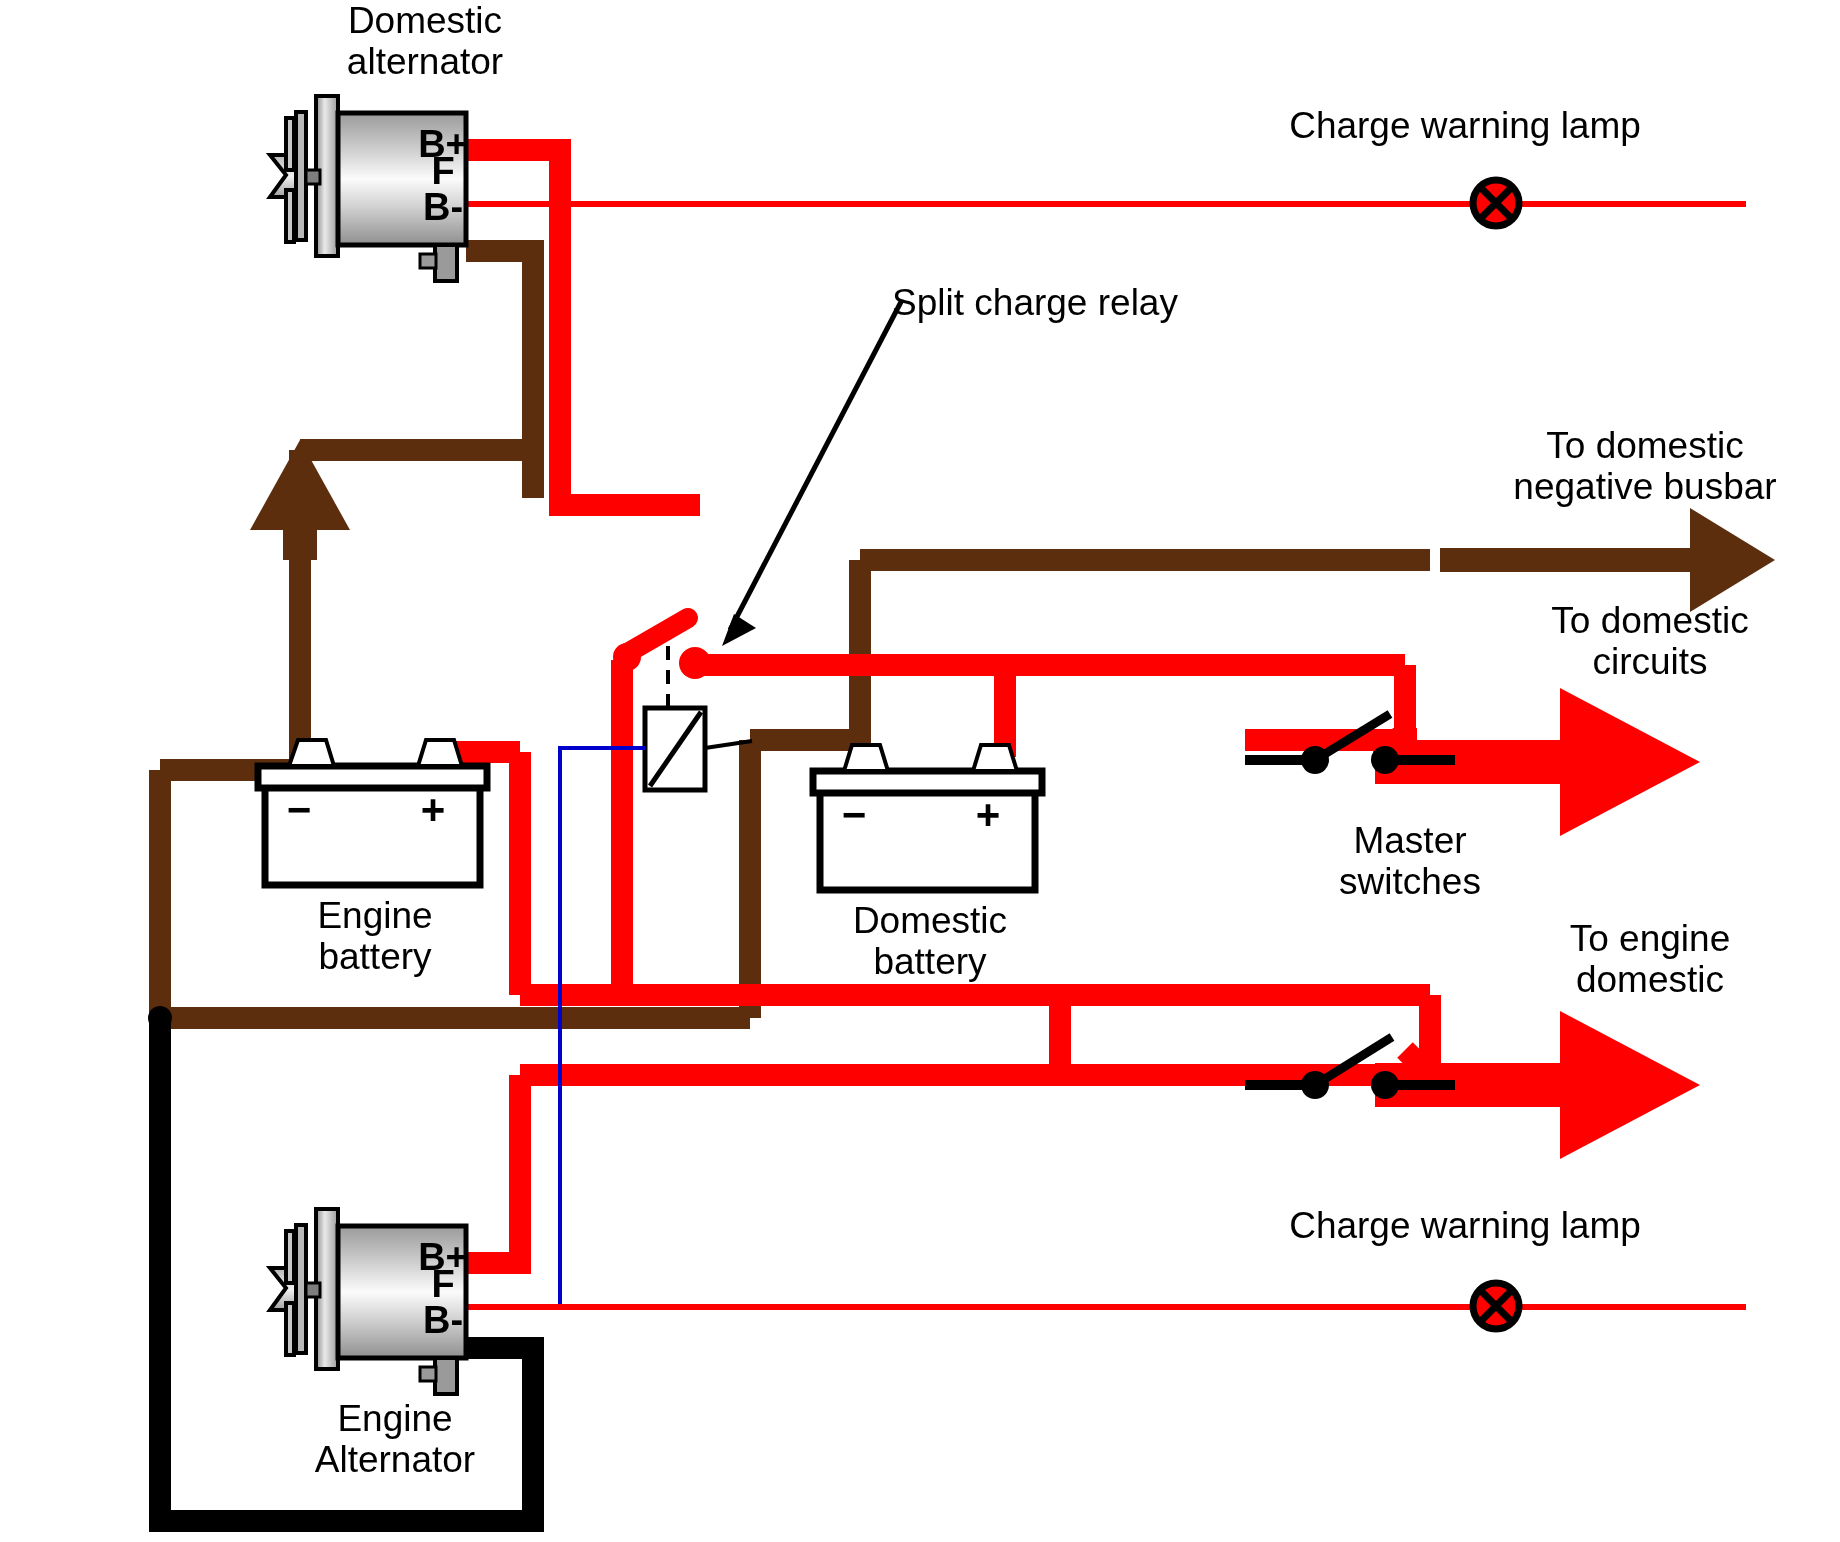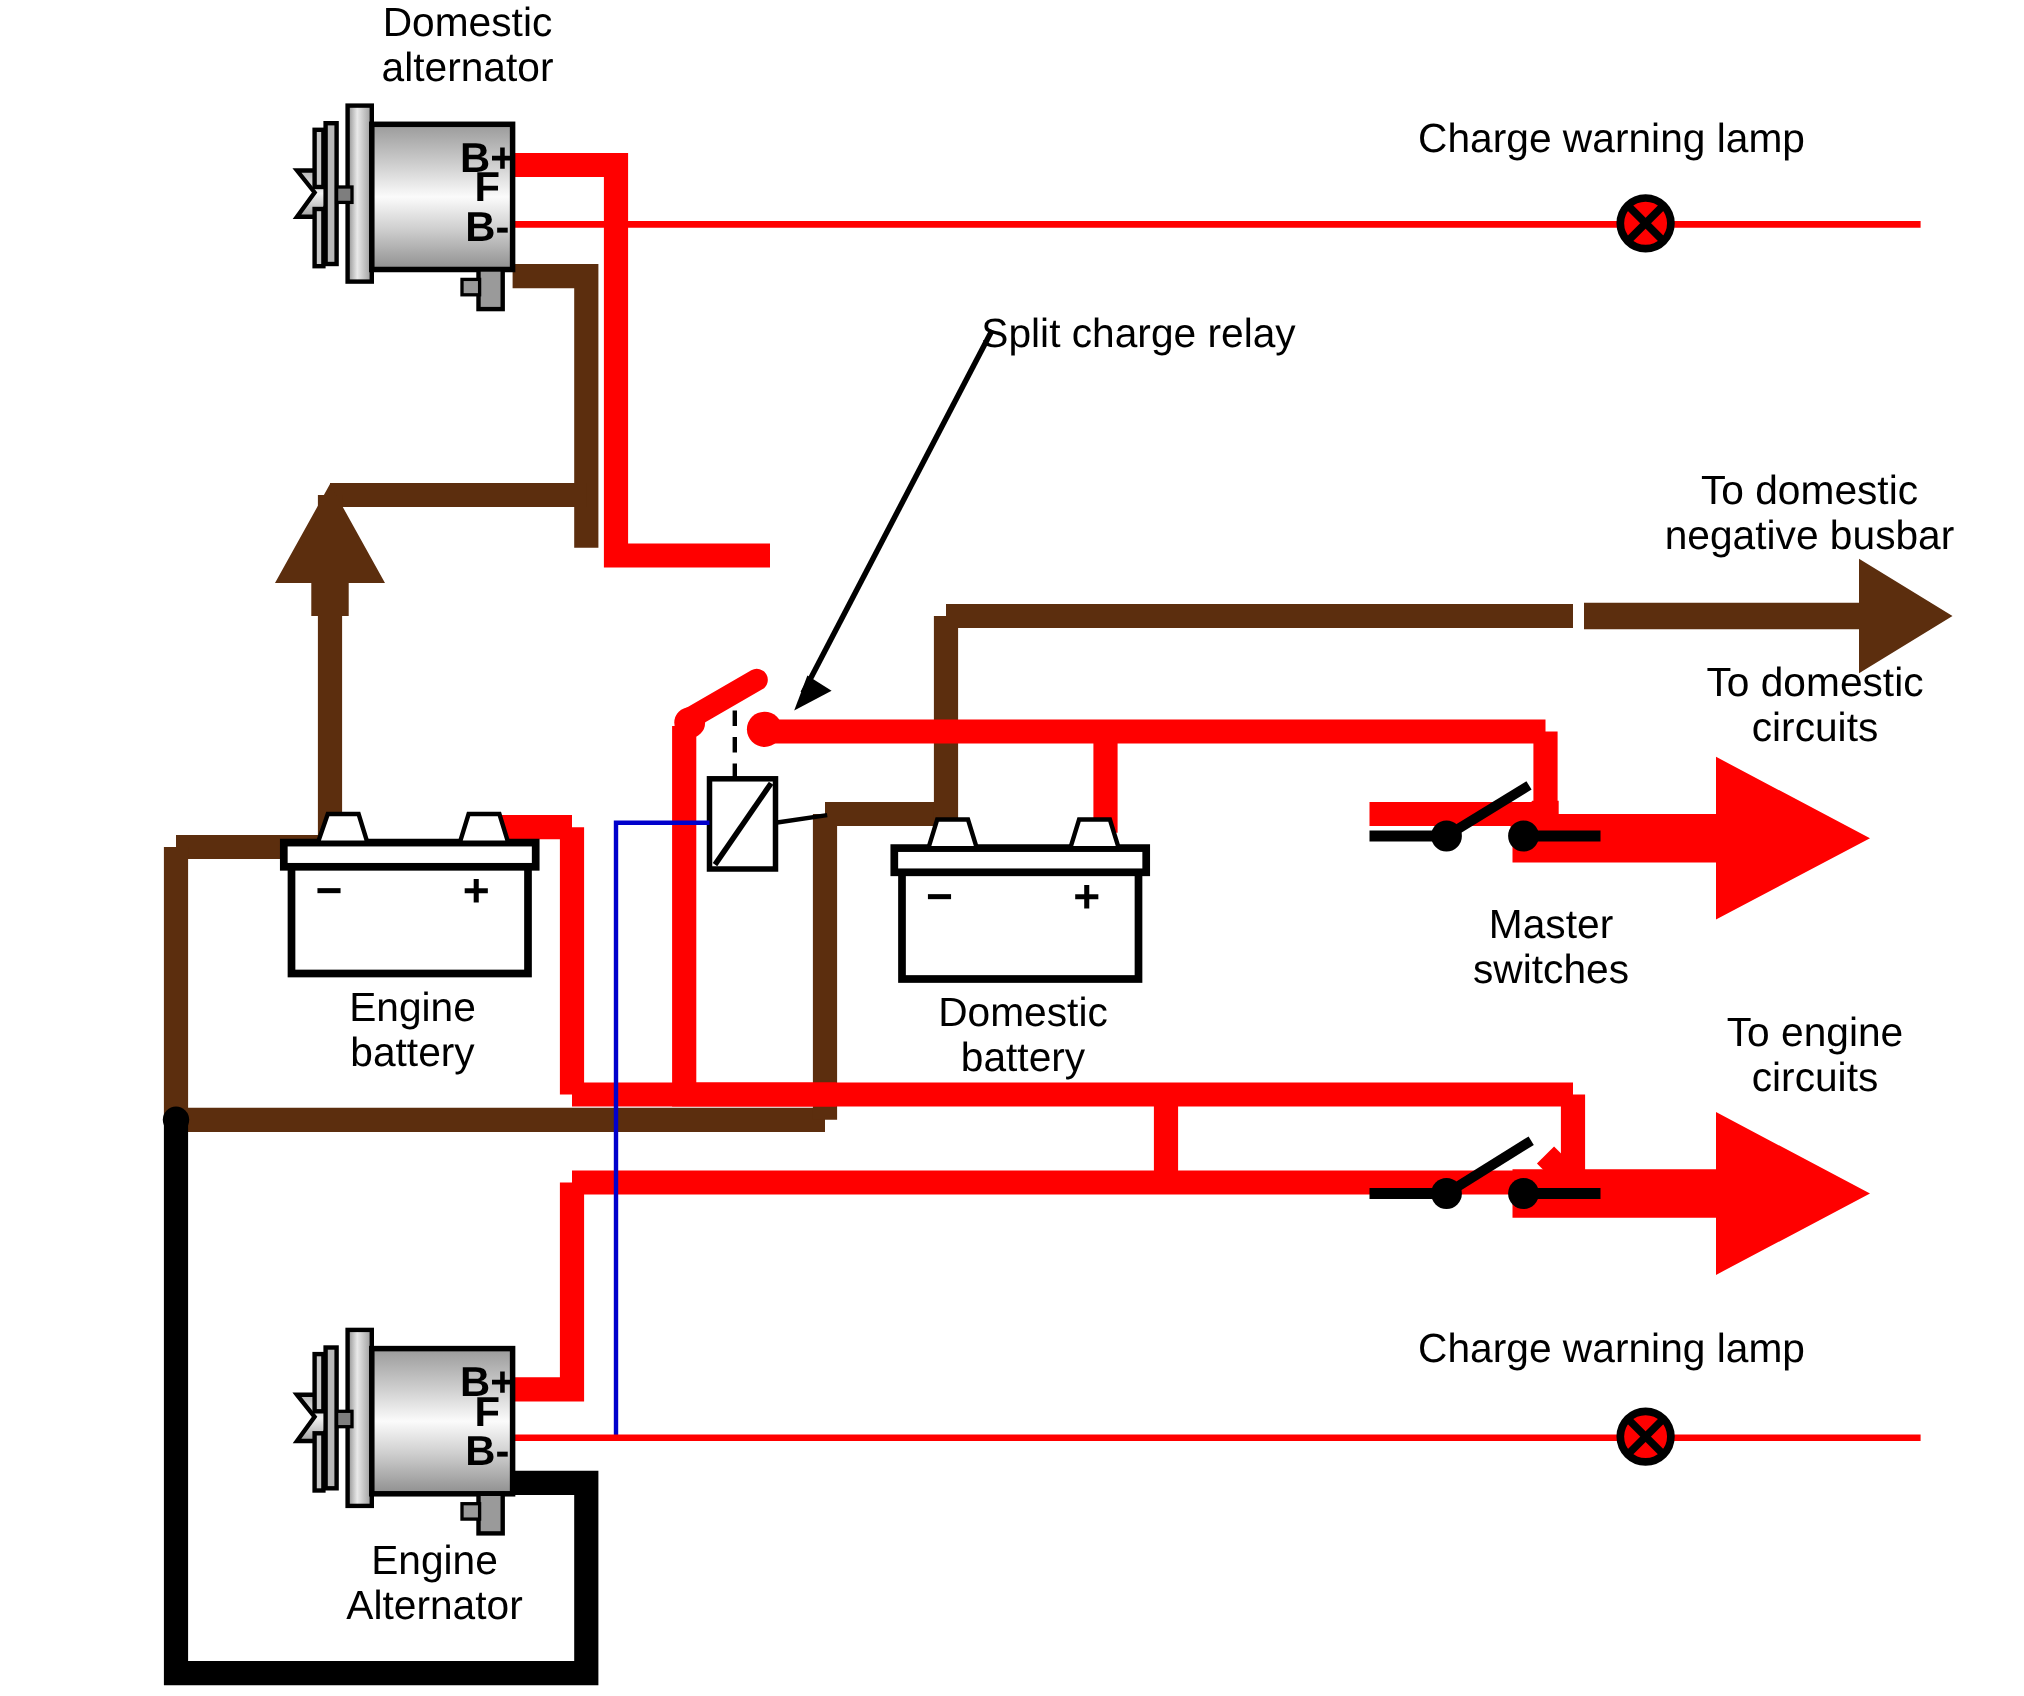--- a/index.html
+++ b/index.html
@@ -238,21 +238,21 @@
 <div class="lbl" style="left:1235px;top:1205px;width:460px;">Charge warning lamp</div>
 
 
 <div class="lbl" style="left:1450px;top:425px;width:390px;">To domestic
 negative busbar</div>
 
 <div class="lbl" style="left:1475px;top:600px;width:350px;">To domestic
 circuits</div>
 
 <div class="lbl" style="left:1475px;top:918px;width:350px;">To engine
-circuits</div>
+domestic</div>
 
 <div class="lbl" style="left:408px;top:123px;width:70px;font-weight:bold;font-size:38px;">B+</div>
 <div class="lbl" style="left:408px;top:150px;width:70px;font-weight:bold;font-size:38px;">F</div>
 <div class="lbl" style="left:408px;top:186px;width:70px;font-weight:bold;font-size:38px;">B-</div>
 
 <div class="lbl" style="left:408px;top:1236px;width:70px;font-weight:bold;font-size:38px;">B+</div>
 <div class="lbl" style="left:408px;top:1263px;width:70px;font-weight:bold;font-size:38px;">F</div>
 <div class="lbl" style="left:408px;top:1299px;width:70px;font-weight:bold;font-size:38px;">B-</div>
 
 <div class="lbl" style="left:272px;top:786px;width:54px;font-weight:bold;font-size:42px;">−</div>

